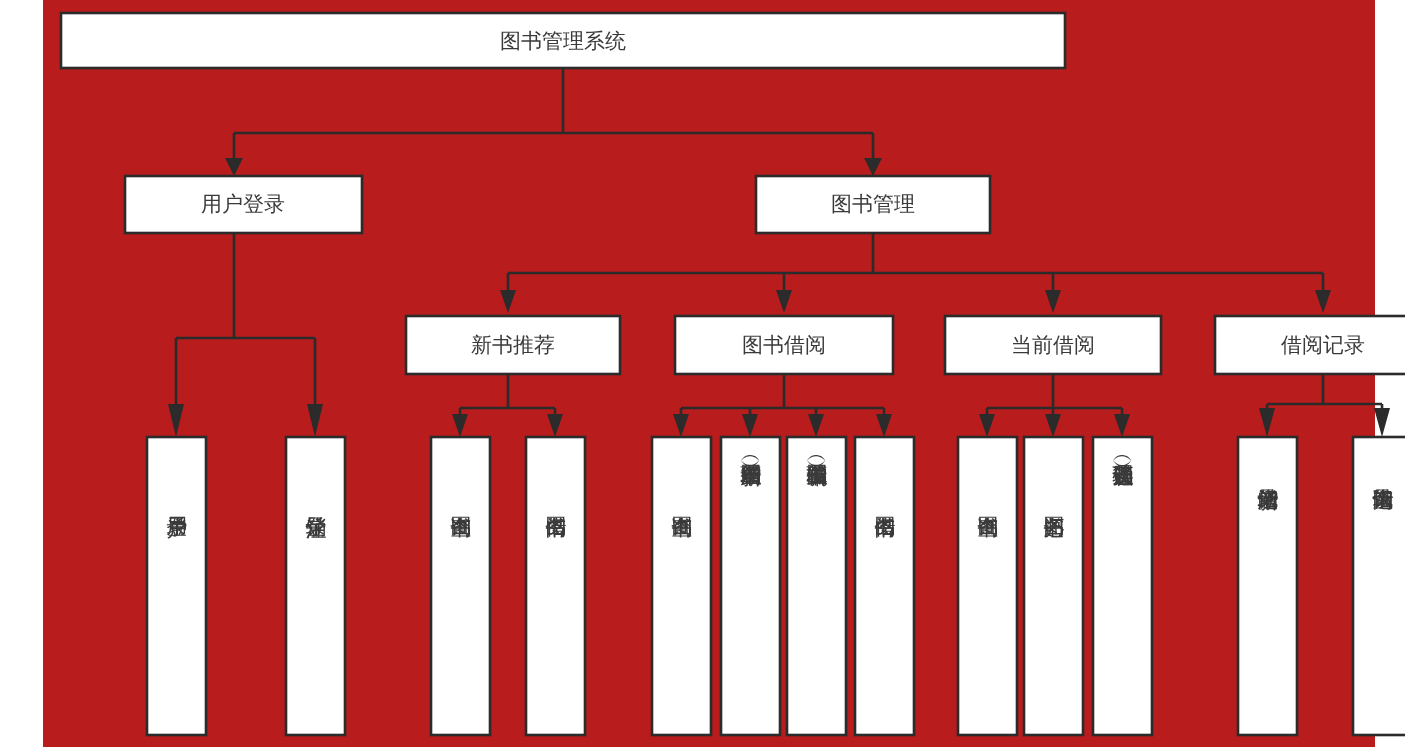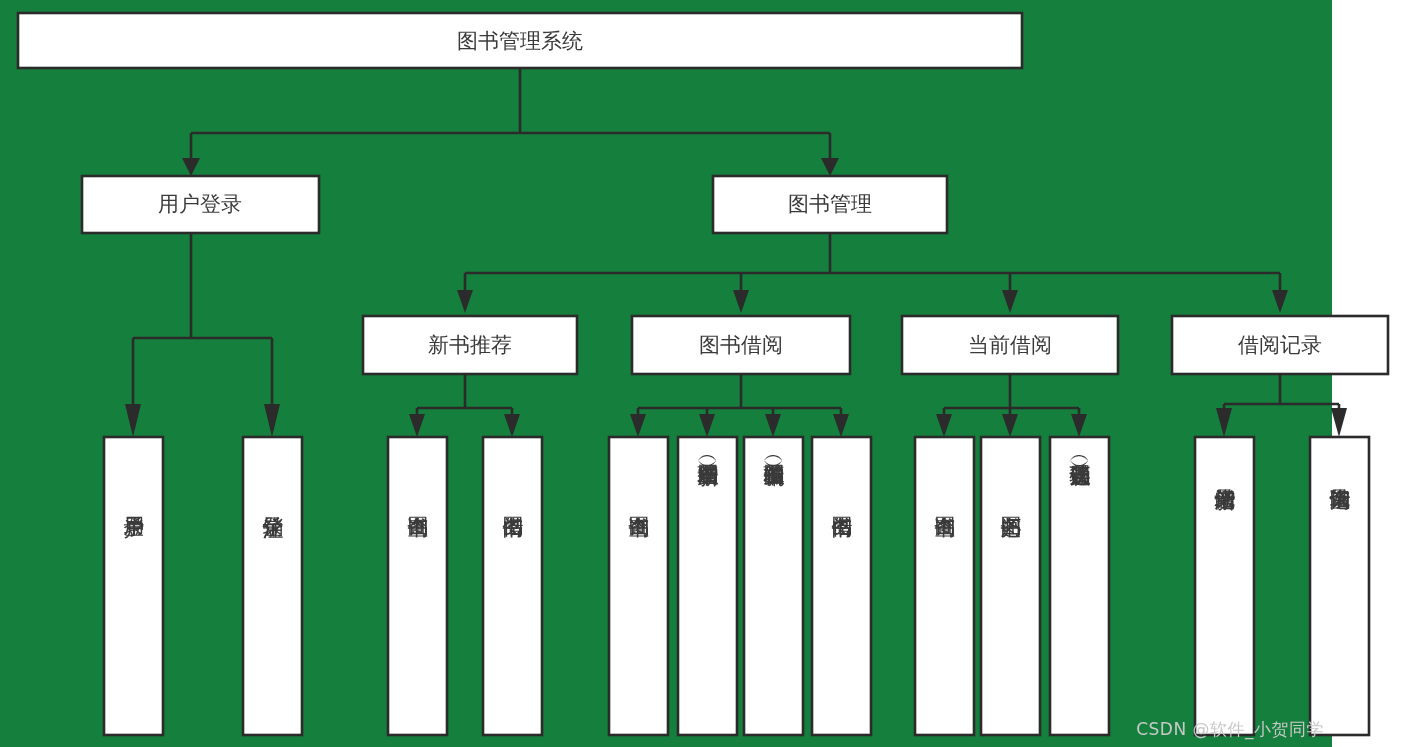--- a/index.html
+++ b/index.html
@@ -11,21 +11,22 @@
   body {
     width: 1405px;
     height: 747px;
     font-family: "DejaVu Sans", "Liberation Sans", sans-serif;
     overflow: hidden;
   }
   #diagram-root {
     position: relative;
     width: 1332px;
     height: 747px;
-    background: #15803d;
+    background: #b91c1c;
+    margin-left: 43px;
   }
   svg.flow {
     position: absolute;
     top: 0;
     left: 0;
     width: 1405px;
     height: 747px;
     display: block;
   }
   .node-rect {
@@ -237,15 +238,14 @@
       <text class="node-label-vertical" x="1225" y="472">新增借阅记录</text>
     </g>
 
     <g>
       <rect class="node-rect" x="1310" y="437" width="59" height="298"></rect>
       <text class="node-label-vertical" x="1340" y="472">查询借阅记录</text>
     </g>
 
   </svg>
 
-  <div class="watermark">CSDN @软件_小贺同学</div>
 
 </div>
 
 </body></html>

